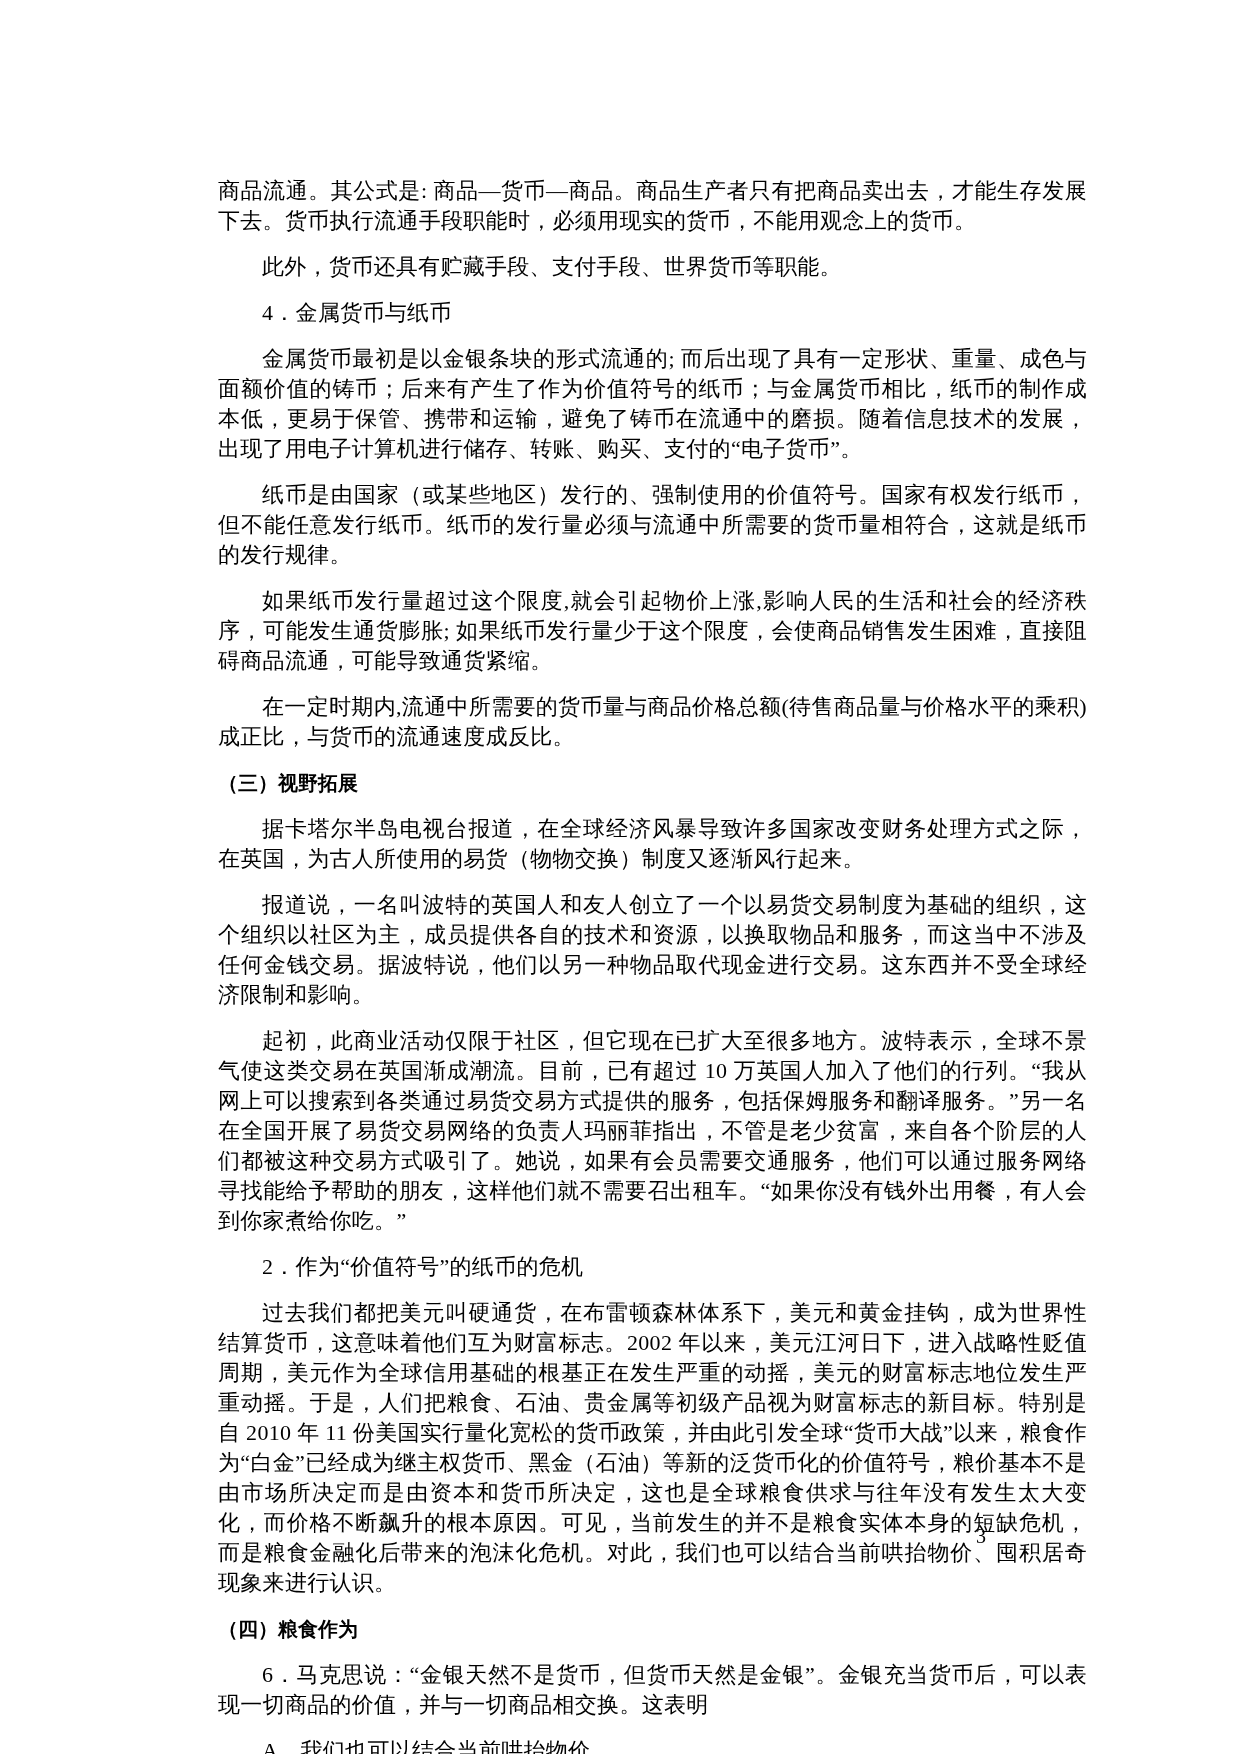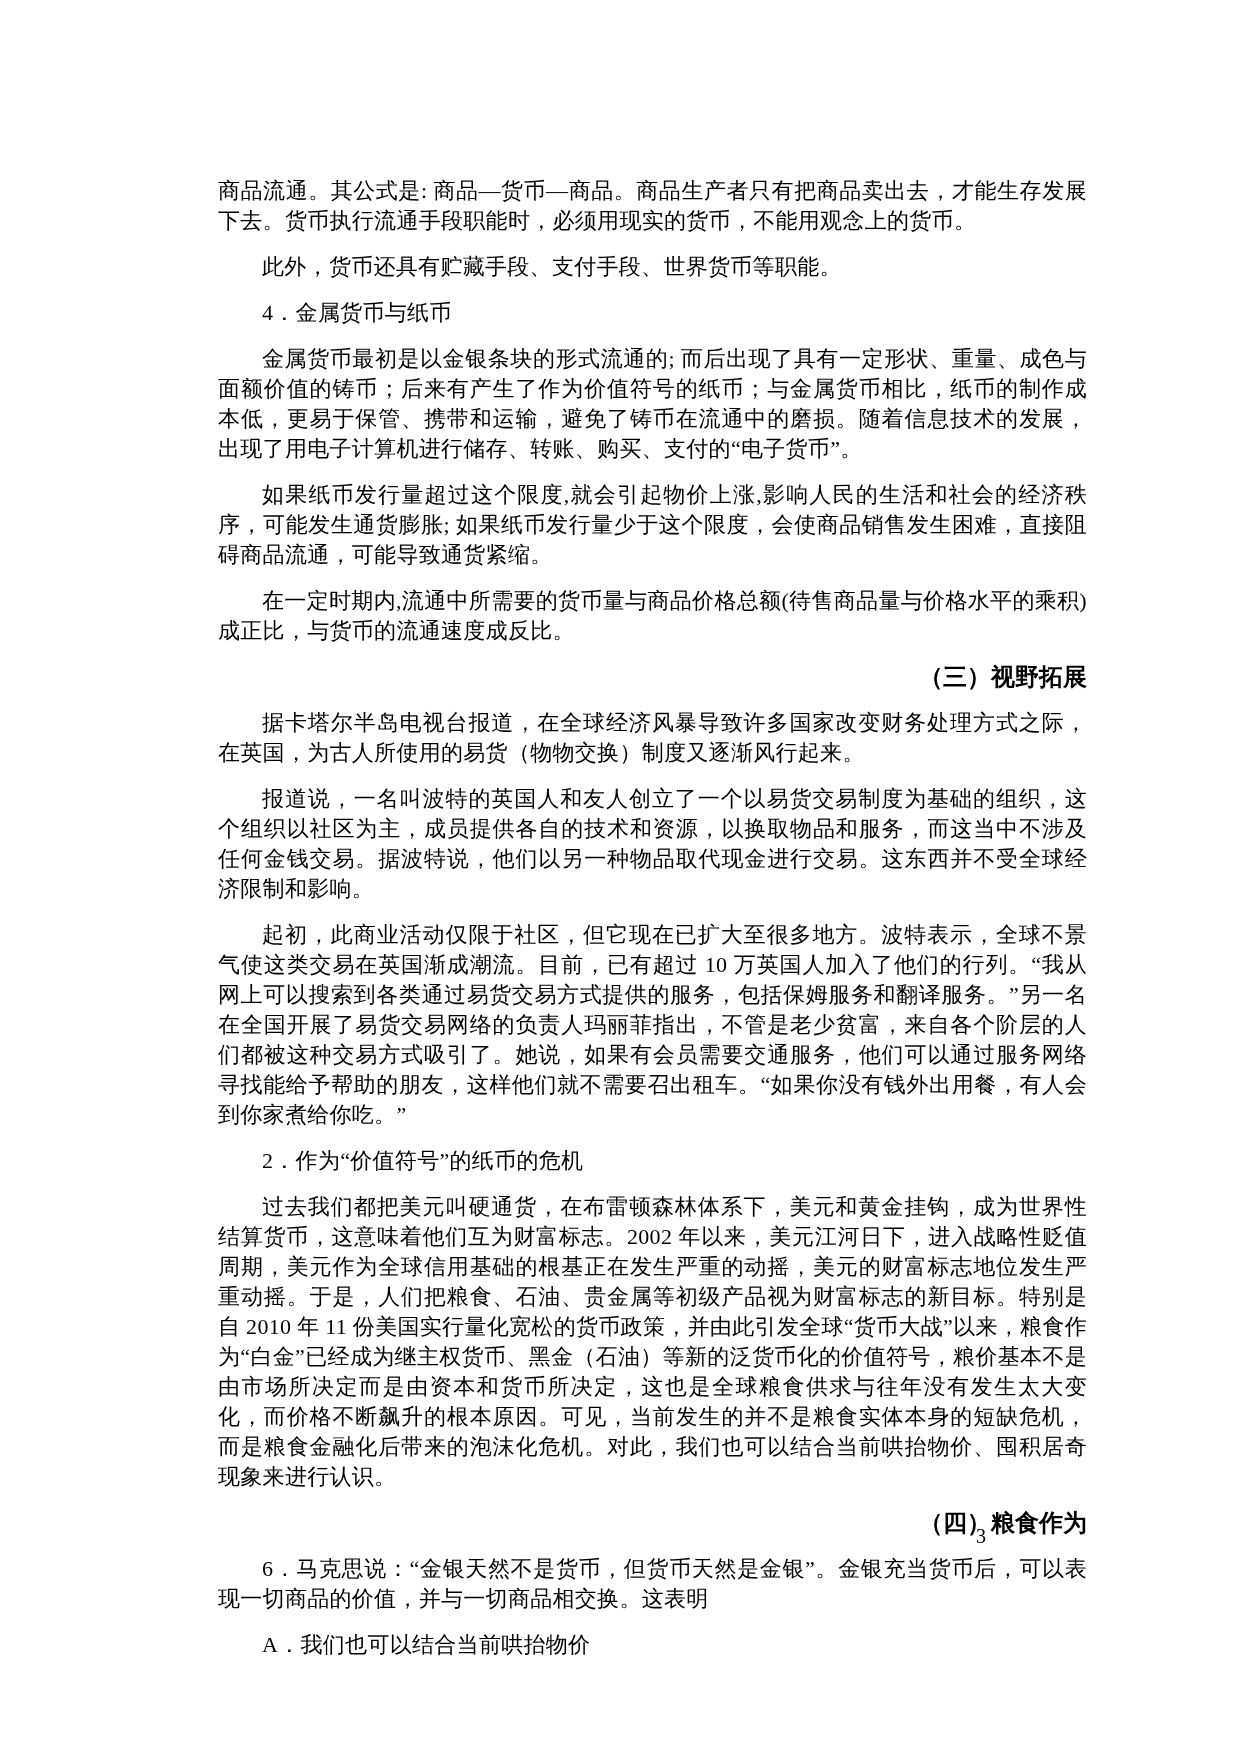--- a/index.html
+++ b/index.html
@@ -18,41 +18,42 @@
     overflow: hidden;
   }
   .para {
     font-size: 22px;
     line-height: 30px;
     text-align: justify;
     letter-spacing: 0.3px;
   }
   .indent { text-indent: 2em; font-family: Liberation Serif, serif; }
   .heading {
-    font-size: 24px;
+    font-size: 20px;
     line-height: 30px;
     font-weight: bold;
-    text-align: right;
+    text-align: left;
   }
   .page-number {
     position: absolute;
     left: 928px;
     top: 1476px;
     font-size: 20px;
     line-height: 24px;
   }
 </style>
 </head>
 <body>
 
 <div class="page">
   <p class="para">商品流通。其公式是: 商品—货币—商品。商品生产者只有把商品卖出去，才能生存发展下去。货币执行流通手段职能时，必须用现实的货币，不能用观念上的货币。</p>
   <p class="para indent">此外，货币还具有贮藏手段、支付手段、世界货币等职能。</p>
   <p class="para indent">4．金属货币与纸币</p>
   <p class="para indent">金属货币最初是以金银条块的形式流通的; 而后出现了具有一定形状、重量、成色与面额价值的铸币；后来有产生了作为价值符号的纸币；与金属货币相比，纸币的制作成本低，更易于保管、携带和运输，避免了铸币在流通中的磨损。随着信息技术的发展，出现了用电子计算机进行储存、转账、购买、支付的“电子货币”。</p>
+  <p class="para indent">纸币是由国家（或某些地区）发行的、强制使用的价值符号。国家有权发行纸币，但不能任意发行纸币。纸币的发行量必须与流通中所需要的货币量相符合，这就是纸币的发行规律。</p>
   <p class="para indent">如果纸币发行量超过这个限度,就会引起物价上涨,影响人民的生活和社会的经济秩序，可能发生通货膨胀; 如果纸币发行量少于这个限度，会使商品销售发生困难，直接阻碍商品流通，可能导致通货紧缩。</p>
   <p class="para indent">在一定时期内,流通中所需要的货币量与商品价格总额(待售商品量与价格水平的乘积)成正比，与货币的流通速度成反比。</p>
   <p class="heading">（三）视野拓展</p>
   <p class="para indent">据卡塔尔半岛电视台报道，在全球经济风暴导致许多国家改变财务处理方式之际，在英国，为古人所使用的易货（物物交换）制度又逐渐风行起来。</p>
   <p class="para indent">报道说，一名叫波特的英国人和友人创立了一个以易货交易制度为基础的组织，这个组织以社区为主，成员提供各自的技术和资源，以换取物品和服务，而这当中不涉及任何金钱交易。据波特说，他们以另一种物品取代现金进行交易。这东西并不受全球经济限制和影响。</p>
   <p class="para indent">起初，此商业活动仅限于社区，但它现在已扩大至很多地方。波特表示，全球不景气使这类交易在英国渐成潮流。目前，已有超过 10 万英国人加入了他们的行列。“我从网上可以搜索到各类通过易货交易方式提供的服务，包括保姆服务和翻译服务。”另一名在全国开展了易货交易网络的负责人玛丽菲指出，不管是老少贫富，来自各个阶层的人们都被这种交易方式吸引了。她说，如果有会员需要交通服务，他们可以通过服务网络寻找能给予帮助的朋友，这样他们就不需要召出租车。“如果你没有钱外出用餐，有人会到你家煮给你吃。”</p>
   <p class="para indent">2．作为“价值符号”的纸币的危机</p>
   <p class="para indent">过去我们都把美元叫硬通货，在布雷顿森林体系下，美元和黄金挂钩，成为世界性结算货币，这意味着他们互为财富标志。2002 年以来，美元江河日下，进入战略性贬值周期，美元作为全球信用基础的根基正在发生严重的动摇，美元的财富标志地位发生严重动摇。于是，人们把粮食、石油、贵金属等初级产品视为财富标志的新目标。特别是自 2010 年 11 份美国实行量化宽松的货币政策，并由此引发全球“货币大战”以来，粮食作为“白金”已经成为继主权货币、黑金（石油）等新的泛货币化的价值符号，粮价基本不是由市场所决定而是由资本和货币所决定，这也是全球粮食供求与往年没有发生太大变化，而价格不断飙升的根本原因。可见，当前发生的并不是粮食实体本身的短缺危机，而是粮食金融化后带来的泡沫化危机。对此，我们也可以结合当前哄抬物价、囤积居奇现象来进行认识。</p>
   <p class="heading">（四）粮食作为</p>
   <p class="para indent">6．马克思说：“金银天然不是货币，但货币天然是金银”。金银充当货币后，可以表现一切商品的价值，并与一切商品相交换。这表明</p>

